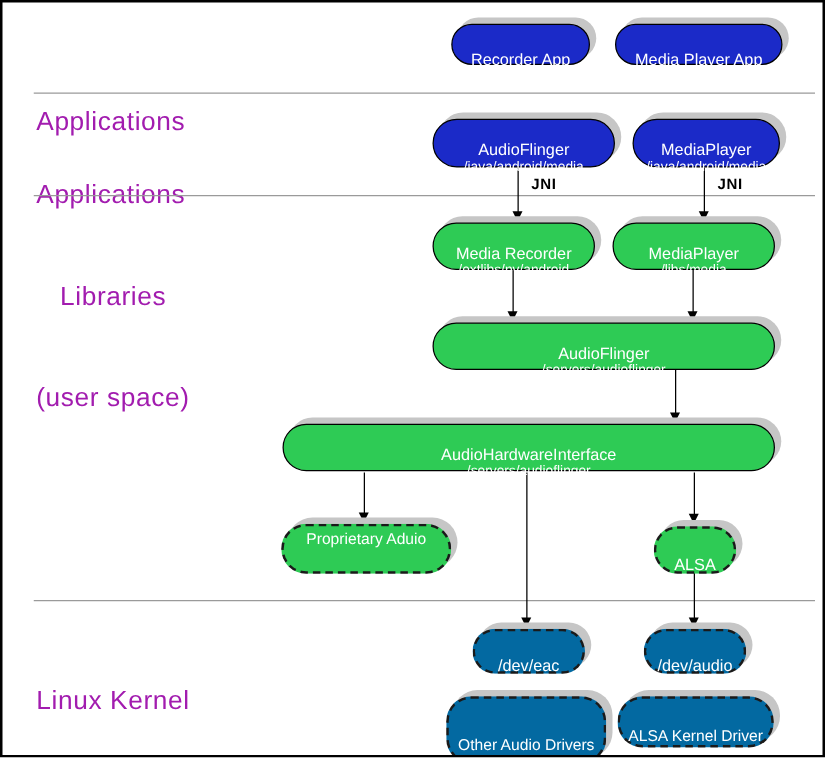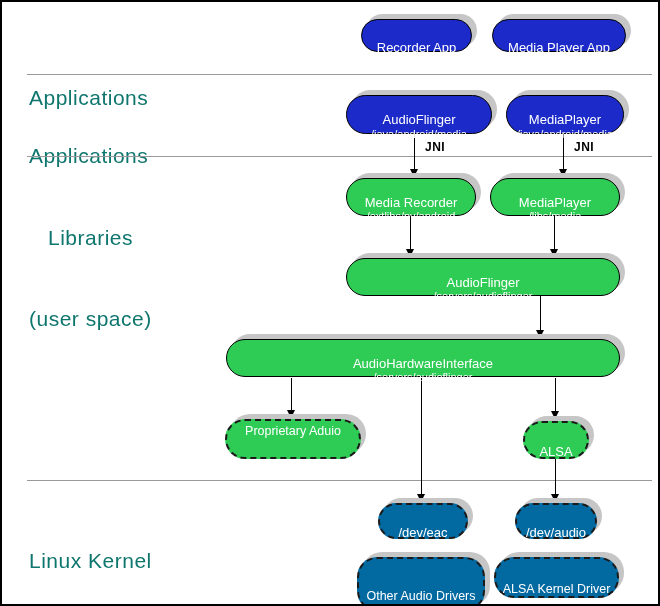--- a/index.html
+++ b/index.html
@@ -8,21 +8,21 @@
     width:660px;height:606px;
     box-sizing:border-box;
     border:2px solid #000;
     background:#fff;
     font-family:"Liberation Sans","DejaVu Sans",sans-serif;
     overflow:hidden;
   }
   
   .layer-label{
     position:absolute;
-    color:#0f766e;
+    color:#a21caf;
     font-size:21px;
     line-height:25px;
     letter-spacing:.5px;
     white-space:pre;
   }
   .layer-label .ln{display:block;}
   
   .divider{
     position:absolute;left:25px;width:625px;height:0;
     border-top:1px solid #9a9a9a;

